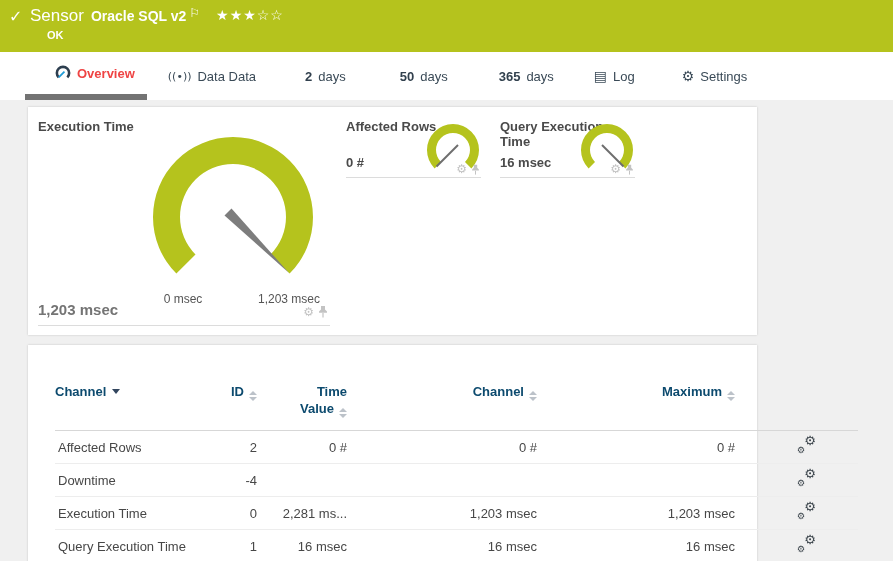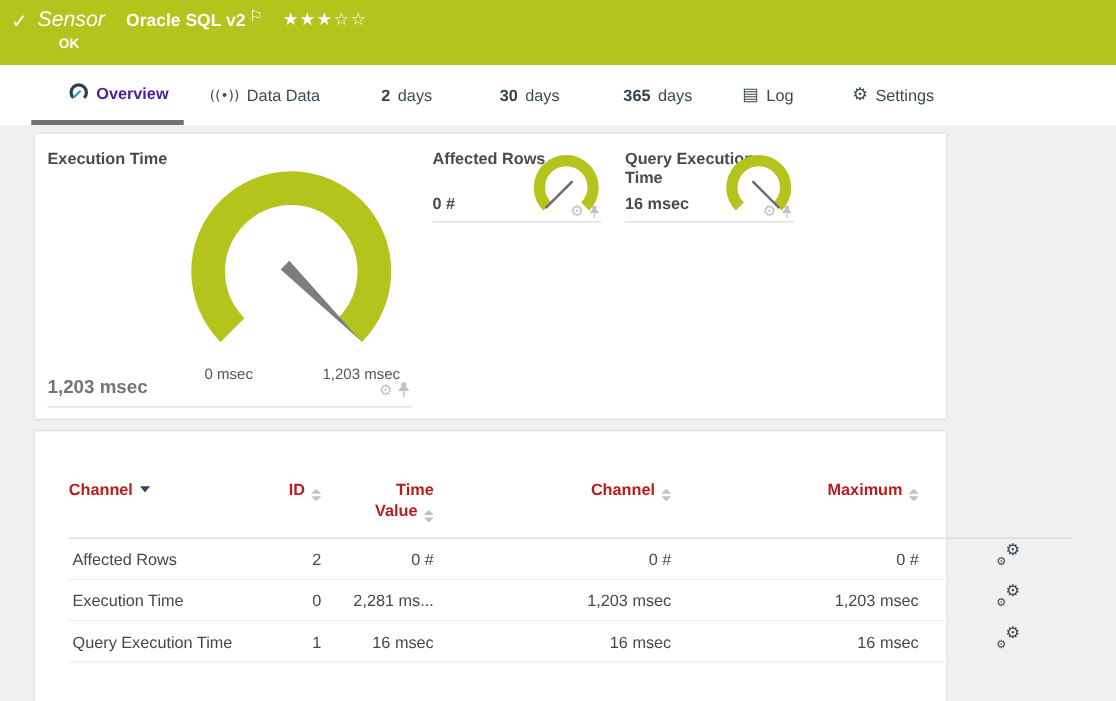--- a/index.html
+++ b/index.html
@@ -6,32 +6,32 @@
   body{
     width:893px;height:561px;overflow:hidden;background:#f0f0f0;
     font-family:"Liberation Sans",sans-serif;position:relative;
   }
   .icon-font{font-family:"DejaVu Sans",sans-serif}
 
   
   .hdr{height:52px;background:#b5c31d;position:relative;color:#fff}
   .hdr .check{position:absolute;left:9px;top:7px;font-size:16px;font-weight:bold}
   .hdr .line1{position:absolute;left:30px;top:6px;font-size:17px;white-space:nowrap}
-  .hdr .kind{font-style:italic;margin-right:17px}
+  .hdr .kind{margin-right:7px}
   .hdr .name{font-weight:bold;font-size:14px}
   .hdr .flag{font-size:12px;vertical-align:top;margin-left:3px;cursor:pointer}
   .hdr .stars{margin-left:16px;font-size:14px;letter-spacing:1px;vertical-align:1px;cursor:pointer}
   .hdr .status{position:absolute;left:47px;top:29px;font-size:11px;font-weight:bold}
 
   
   .tabbar{height:48px;background:#fff;display:flex;align-items:center;padding-left:25px;
           font-size:13px;color:#3a4a57}
   .tab{display:flex;align-items:center;gap:6px;height:48px;box-sizing:border-box;
        padding:0 12px;cursor:pointer;white-space:nowrap}
-  .tab.active{border-bottom:4px solid #737373;padding-left:30px;font-weight:bold;color:#4c1d95}
+  .tab.active{border-bottom:6px solid #737373;padding-left:30px;font-weight:bold;color:#ef4444}
   .tab .num{font-weight:bold;color:#32414e}
   .t2{margin-left:9px}.t3{margin-left:25px}.t4{margin-left:30px}.t5{margin-left:27px}
   .t6{margin-left:27px}.t7{margin-left:16px}.t8{margin-left:23px}
   .tabicon{display:inline-flex;align-items:center}
   .glyphicon{font-size:14px;line-height:1;color:#3a4a57}
 
   
   .content{padding:7px 0 0 28px}
   .card{width:729px;background:#fff;box-shadow:0 0 2px rgba(0,0,0,.18)}
   .card1{height:228px;position:relative;margin-bottom:10px}
@@ -49,21 +49,21 @@
   .scale.min{left:105px}.scale.max{left:211px}
   .gval-big{position:absolute;left:0;top:182px;font-size:15px;font-weight:bold;color:#747474}
   .gval-small{position:absolute;left:0;bottom:7px;font-size:13px;font-weight:bold;color:#4a4a4a}
   .cellicons{position:absolute;display:flex;gap:4px;align-items:flex-end;color:#c3c3c3;z-index:2}
   .big .cellicons{right:2px;top:186px}
   .small1 .cellicons,.small2 .cellicons{right:1px;bottom:2px}
   .gear-sm{font-size:12px;line-height:1;color:#c3c3c3;cursor:pointer}
 
   
   table{border-collapse:collapse;table-layout:fixed;width:803px;font-size:13px;color:#474747}
-  th{font-weight:bold;color:#b91c1c;vertical-align:top;padding:0 0 12px;line-height:17px;cursor:pointer}
+  th{font-weight:bold;color:#0c4a6e;vertical-align:top;padding:0 0 12px;line-height:17px;cursor:pointer}
   .r{text-align:right}.l{text-align:left}
   thead th{border-bottom:1px solid #d7d7d7}
   td{height:32px;border-bottom:1px solid #ededed;padding:0}
   td.l{padding-left:3px}
   .caret{display:inline-block;width:0;height:0;border-left:4px solid transparent;
          border-right:4px solid transparent;border-top:5px solid #32455e;margin-left:6px;vertical-align:2px}
   .sort{display:inline-flex;flex-direction:column;gap:2px;margin-left:5px;vertical-align:1px}
   .sort i{display:block;width:0;height:0;border-left:4px solid transparent;border-right:4px solid transparent}
   .sort .up{border-bottom:4px solid #bcc2c9}
   .sort .down{border-top:4px solid #bcc2c9}
@@ -94,21 +94,21 @@
   </div>
   <div class="tab t2">
     <span class="tabicon glyphicon icon-font" style="font-size:11px">((•))</span>
     <span>Data Data</span>
   </div>
   <div class="tab t3">
     <span class="num">2</span>
     <span>days</span>
   </div>
   <div class="tab t4">
-    <span class="num">30</span>
+    <span class="num">50</span>
     <span>days</span>
   </div>
   <div class="tab t5">
     <span class="num">365</span>
     <span>days</span>
   </div>
   <div class="tab t7">
     <span class="tabicon glyphicon icon-font">▤</span>
     <span>Log</span>
   </div>
@@ -219,20 +219,28 @@
       <tbody>
         <tr>
           <td class="l">Affected Rows</td>
           <td class="r">2</td>
           <td class="r">0 #</td>
           <td class="r">0 #</td>
           <td class="r">0 #</td>
           <td class="l"><span class="gears icon-font" style="display:inline-block"><span class="g1">⚙</span><span class="g2">⚙</span></span></td>
         </tr>
         <tr>
+          <td class="l">Downtime</td>
+          <td class="r">-4</td>
+          <td class="r"></td>
+          <td class="r"></td>
+          <td class="r"></td>
+          <td class="l"><span class="gears icon-font" style="display:inline-block"><span class="g1">⚙</span><span class="g2">⚙</span></span></td>
+        </tr>
+        <tr>
           <td class="l">Execution Time</td>
           <td class="r">0</td>
           <td class="r">2,281 ms...</td>
           <td class="r">1,203 msec</td>
           <td class="r">1,203 msec</td>
           <td class="l"><span class="gears icon-font" style="display:inline-block"><span class="g1">⚙</span><span class="g2">⚙</span></span></td>
         </tr>
         <tr>
           <td class="l">Query Execution Time</td>
           <td class="r">1</td>

